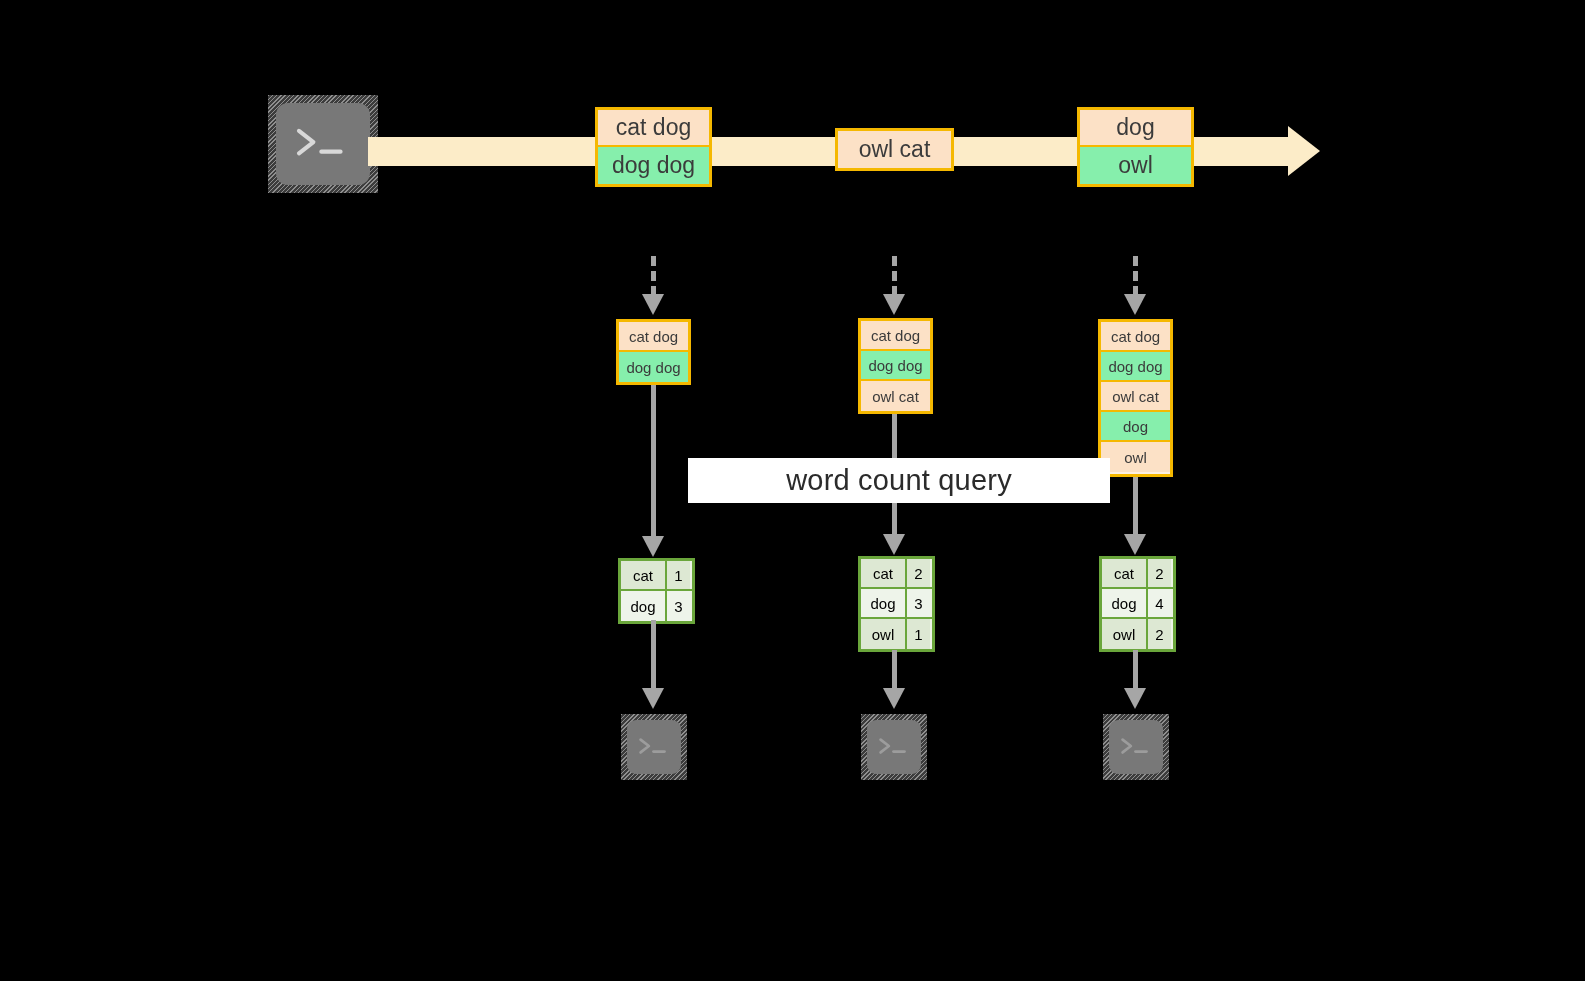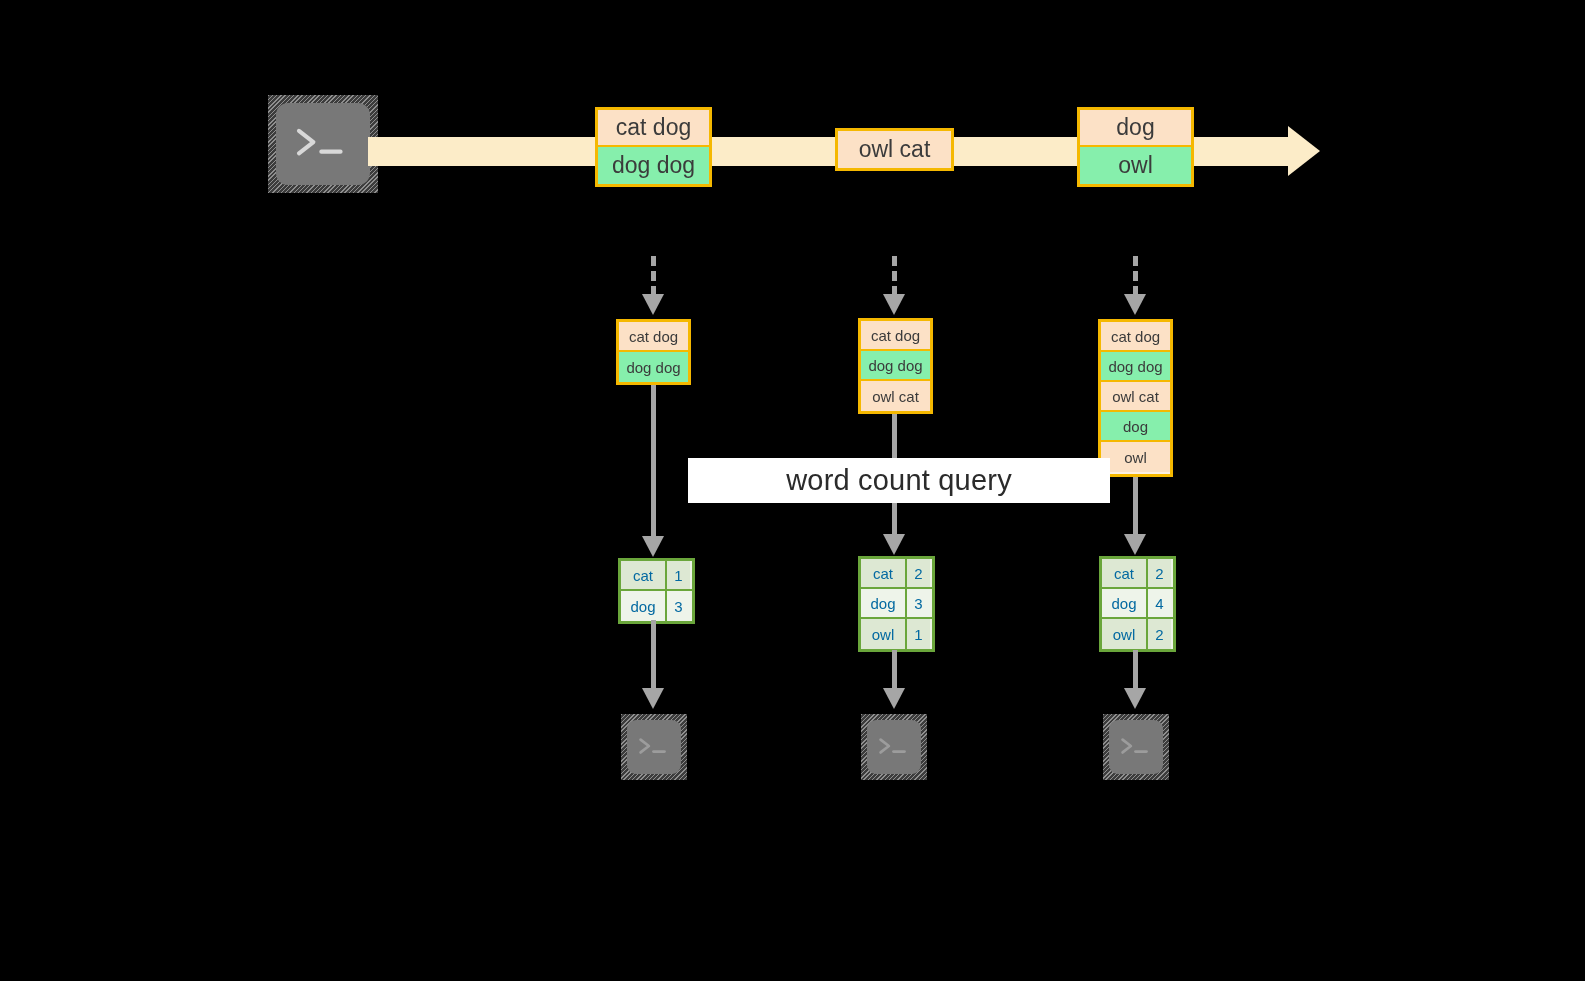--- a/index.html
+++ b/index.html
@@ -103,21 +103,21 @@
   }
   .gbox .grow:last-child { border-bottom: none; }
   .gbox .grow.dark  .cell { background: #dde8d3; }
   .gbox .grow.light .cell { background: #eef4ea; }
   .gbox .cell {
     box-sizing: border-box;
     display: flex;
     align-items: center;
     justify-content: center;
     font-size: 15px;
-    color: #0369a1;
+    color: #000000;
     white-space: nowrap;
   }
   .gbox .cell.word  { width: 46px; border-right: 2px solid #6aa63b; }
   .gbox .cell.count { width: 23px; }
 
   
   .v-shaft {
     position: absolute;
     width: 5px;
     background: #a6a6a6;

